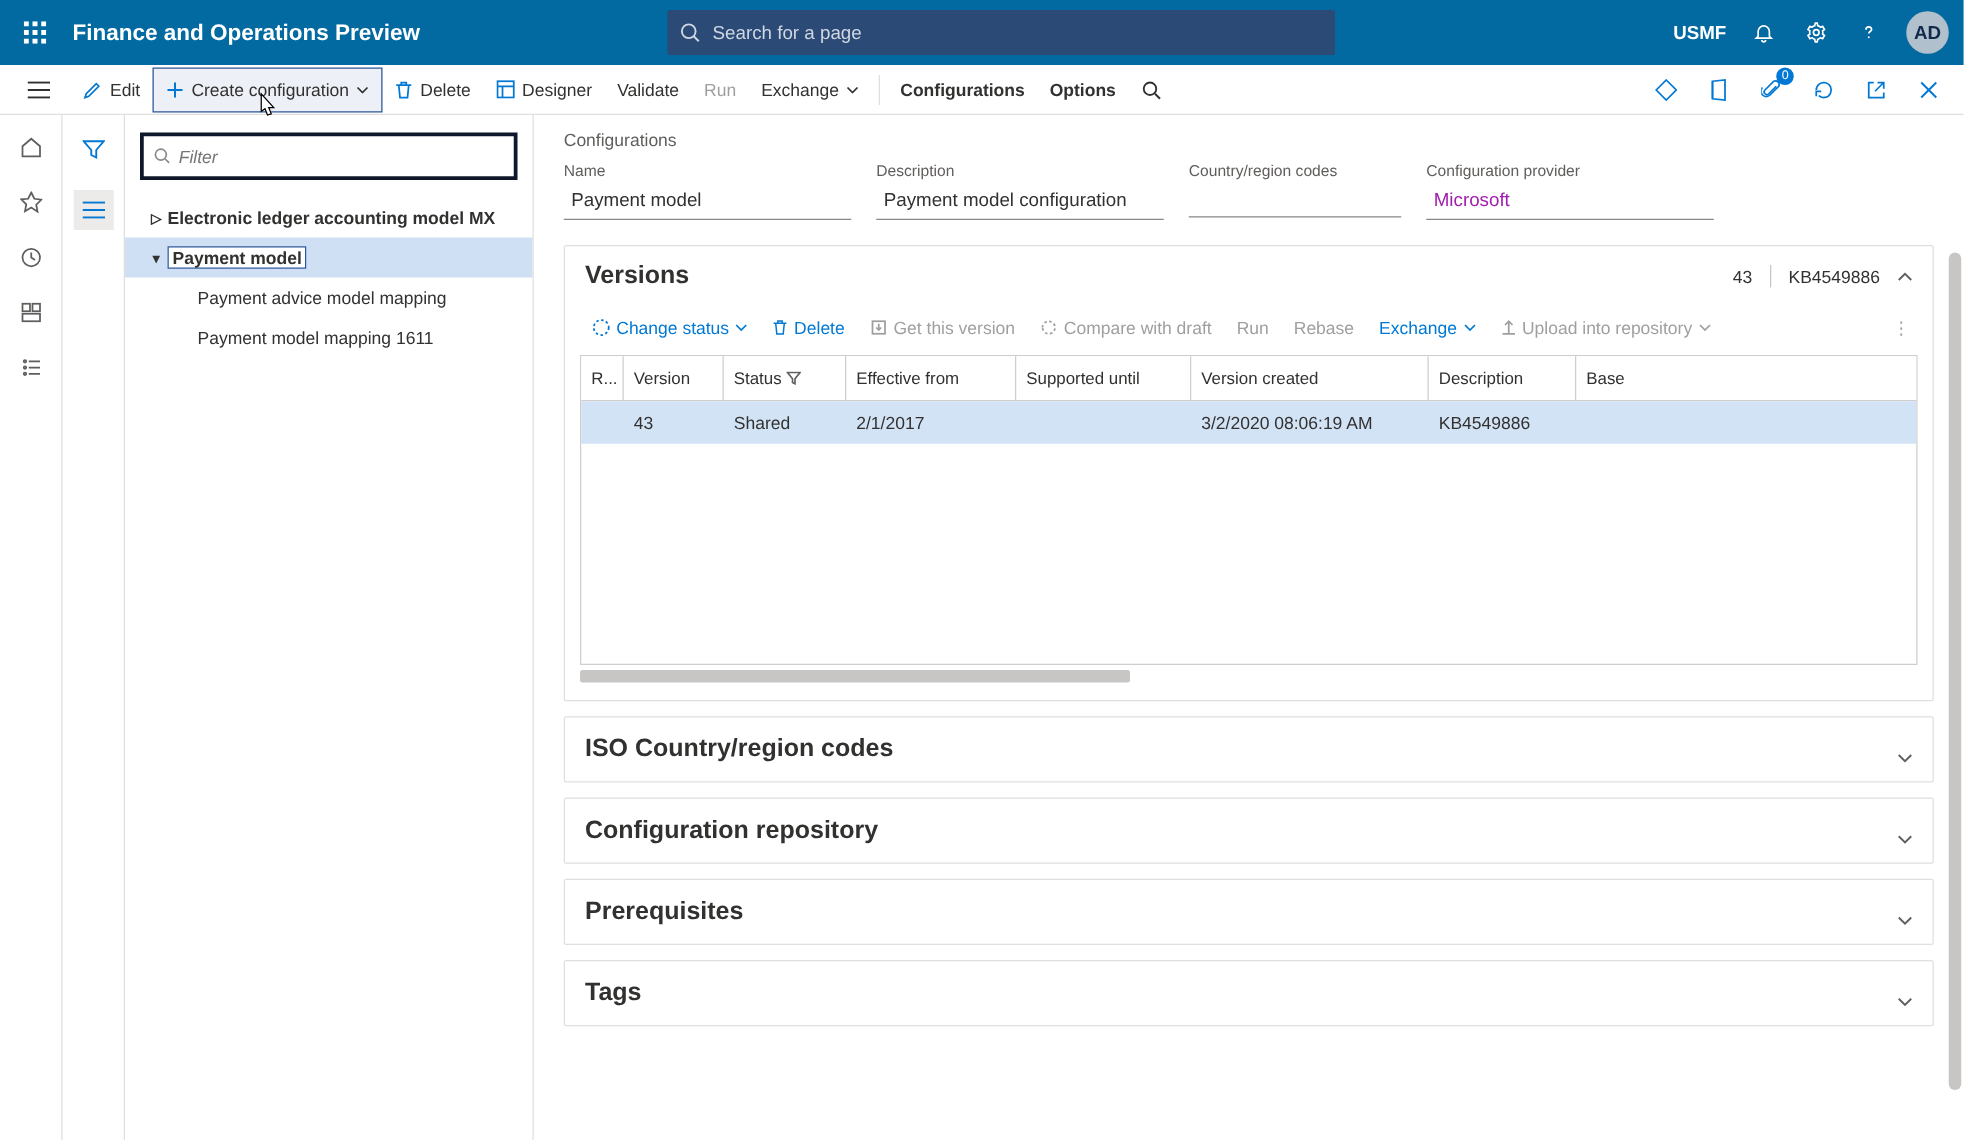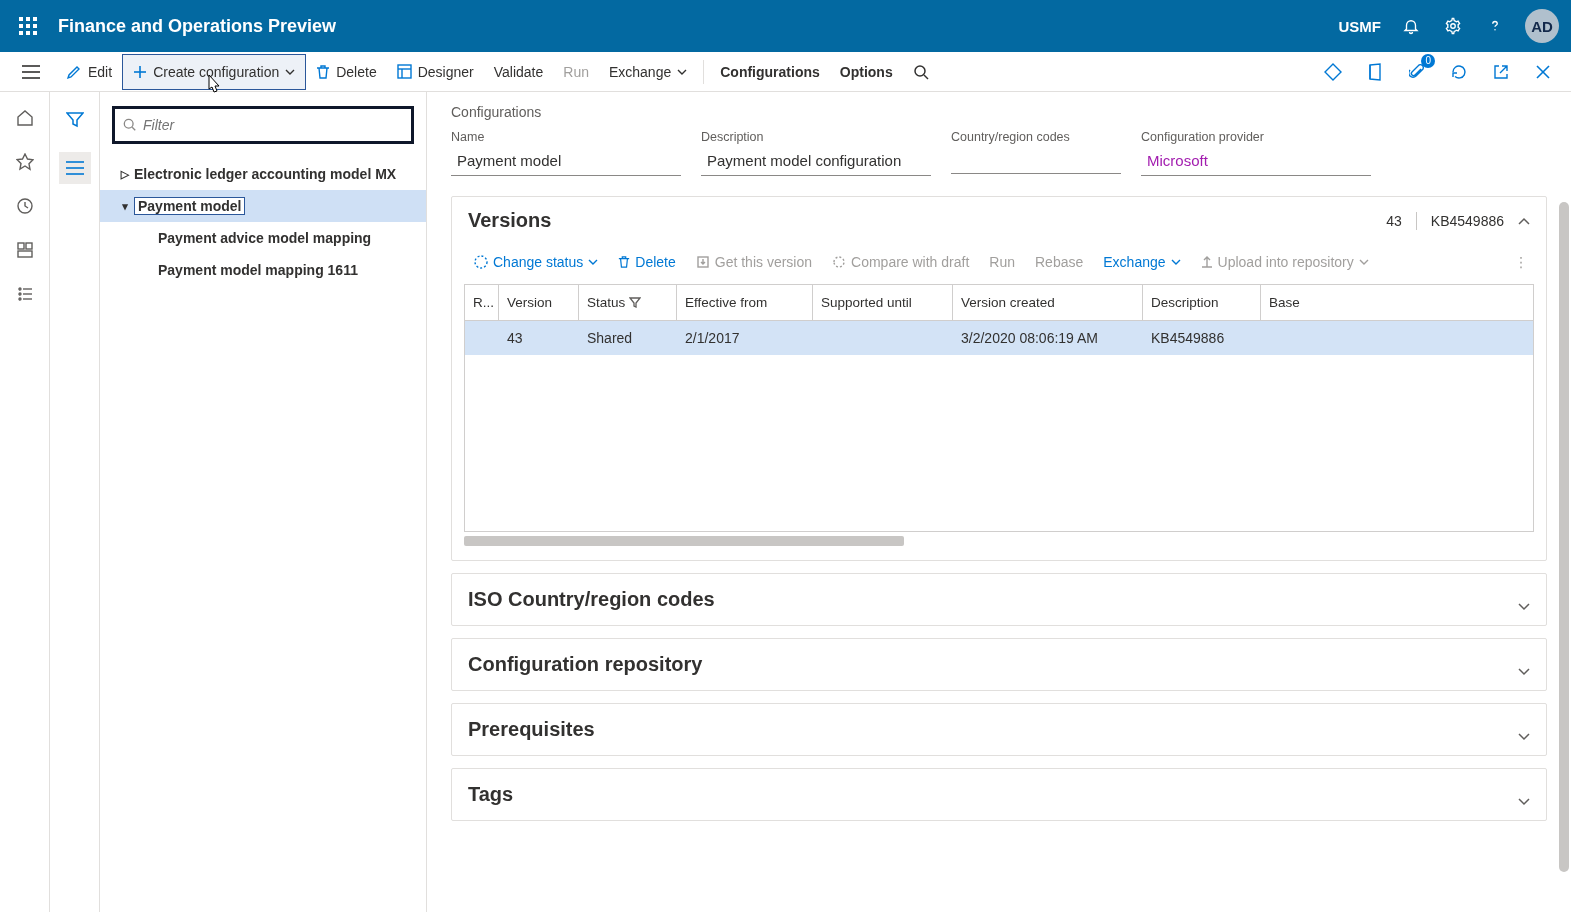--- a/index.html
+++ b/index.html
@@ -40,21 +40,21 @@
   .tree-strip .t-icon { width:32px; height:32px; display:flex; align-items:center; justify-content:center; cursor:pointer; color:#0078d4;}
   .tree-strip .t-icon.active { background:#edebe9; }
 
   .tree-panel { width:327px; border-right:1px solid #e1dfdd; display:flex; flex-direction:column; padding:14px 12px 0 12px; position:relative; }
   .filter-box { height:34px; border:3px solid #0f172a; display:flex; align-items:center; padding:16px 8px; gap:6px; }
   .filter-box input { flex:1; border:none; outline:none; font-size:14px; font-style:italic; color:#605e5c;}
   .tree { margin-top:14px; }
   .tree-row { height:32px; display:flex; align-items:center; cursor:pointer; padding-left:4px; }
   .tree-row .caret { width:18px; text-align:center; color:#323130; font-size:11px; }
   .tree-row.lvl1 { font-weight:600; }
-  .tree-row.lvl3 { padding-left:46px; font-weight:700; }
+  .tree-row.lvl3 { padding-left:46px; font-weight:400; }
   .tree-row.selected-row { background:#cfe0f5; }
   .tree-row.selected-row .lbl { border:1px solid #2b579a; background:#fff; padding:0 3px;}
   
   
   .main { flex:1; overflow-y:auto; padding:12px 24px 20px 24px; position:relative;}
   .scrollbar-fake { position:absolute; right:2px; top:110px; width:10px; height:680px; background:transparent;}
   .scrollbar-fake .thumb { background:#c8c6c4; width:10px; height:670px; border-radius:5px; }
   
   .page-title { font-size:14px; color:#605e5c; margin-bottom:10px; }
   .field-row { display:flex; gap:20px; margin-bottom:20px; }
@@ -106,20 +106,29 @@
         <rect x="14" width="4" height="4"></rect>
         <rect y="7" width="4" height="4"></rect>
         <rect x="7" y="7" width="4" height="4"></rect>
         <rect x="14" y="7" width="4" height="4"></rect>
         <rect y="14" width="4" height="4"></rect>
         <rect x="7" y="14" width="4" height="4"></rect>
         <rect x="14" y="14" width="4" height="4"></rect>
       </svg>
   </div>
   <div class="top-title">Finance and Operations Preview</div>
+  <div class="search-wrap">
+    <span class="sicon">
+      <svg width="16" height="16" viewBox="0 0 16 16" fill="none" stroke="#d0d7e2" stroke-width="1.5">
+          <circle cx="7" cy="7" r="5.5"></circle>
+          <line x1="11" y1="11" x2="15" y2="15"></line>
+        </svg>
+    </span>
+    <input class="search-input" placeholder="Search for a page" style="">
+  </div>
   <div class="top-right">
     <span class="company">USMF</span>
     <span class="top-icon">
       <svg width="18" height="18" viewBox="0 0 24 24" fill="none" stroke="#fff" stroke-width="1.8">
           <path d="M18 16v-5a6 6 0 10-12 0v5l-2 2h16l-2-2z"></path>
           <path d="M10 20a2 2 0 004 0"></path>
         </svg>
     </span>
     <span class="top-icon">
       <svg width="18" height="18" viewBox="0 0 24 24" fill="none" stroke="#fff" stroke-width="1.8">

